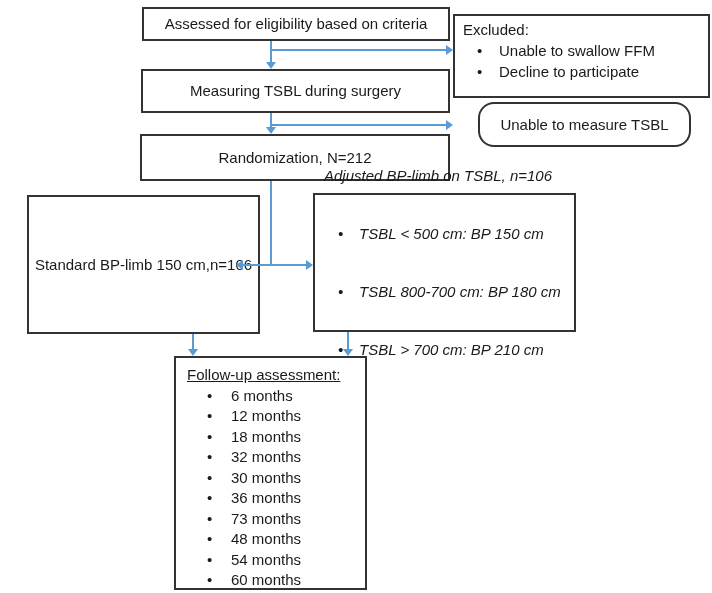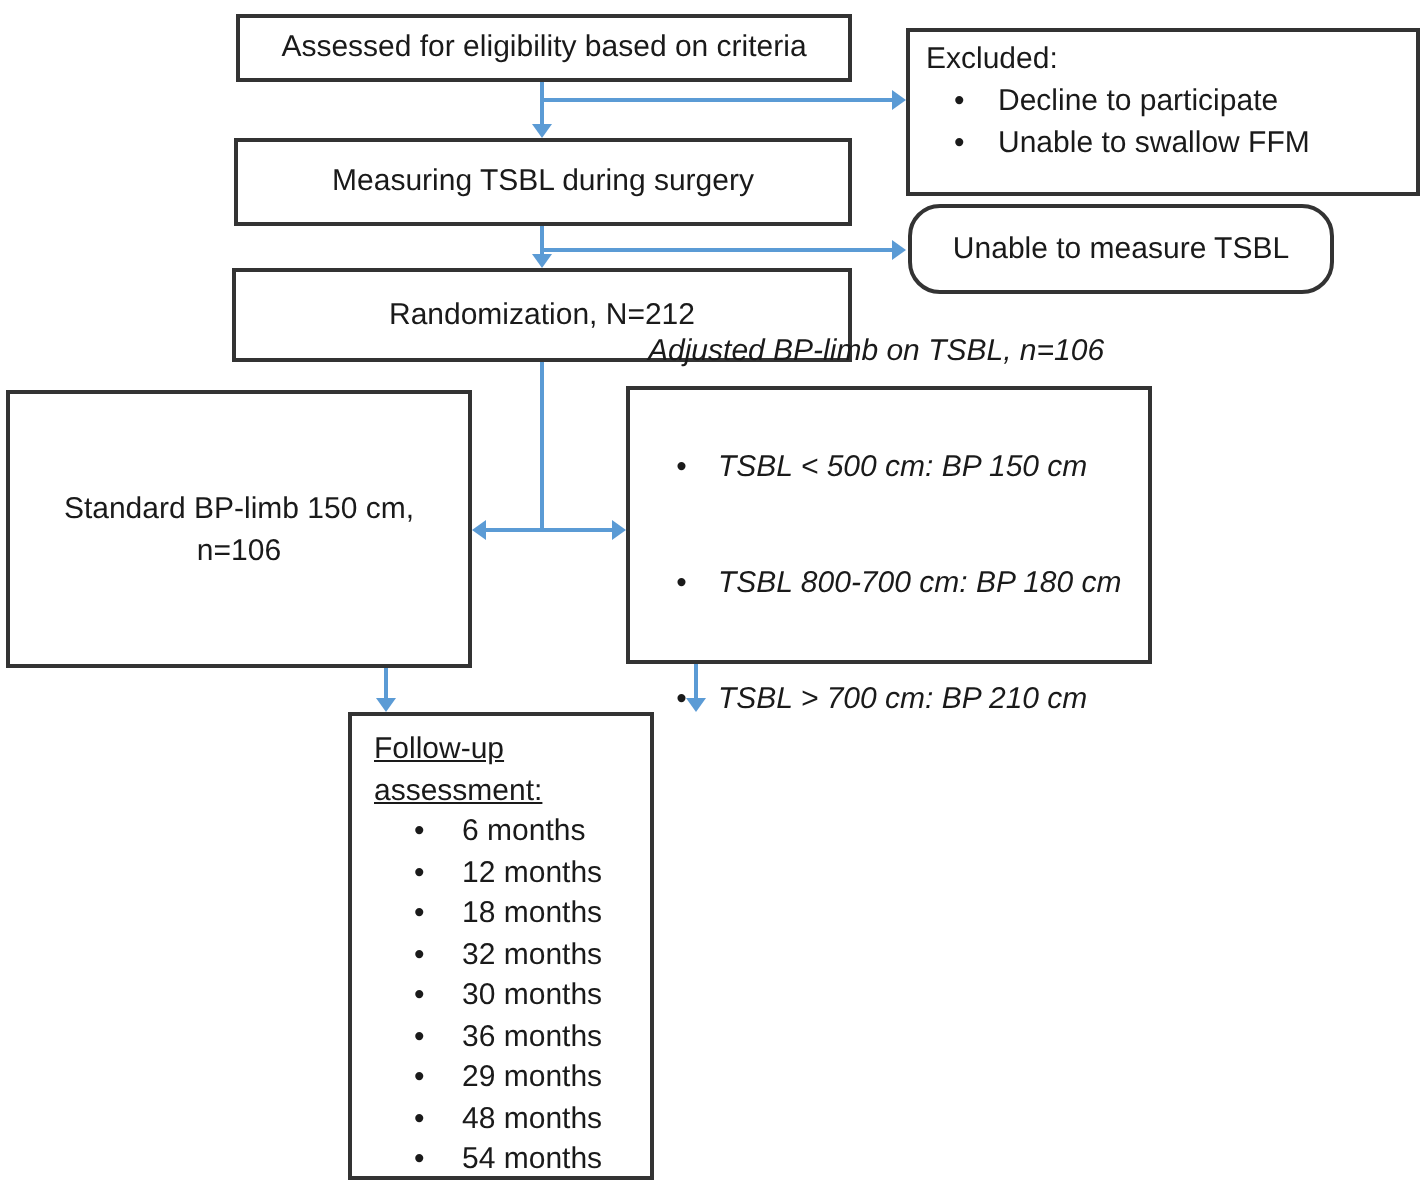--- a/index.html
+++ b/index.html
@@ -20,20 +20,21 @@
     background: #ffffff;
     border: 2px solid #333333;
     font-size: 15px;
     line-height: 20px;
   }
   .box.center {
     display: flex;
     align-items: center;
     justify-content: center;
     text-align: right;
+    margin-left: 24px;
   }
   .list-title { display: block; }
   ul.plain { list-style: none; }
   ul.plain li {
     position: relative;
     padding-left: 36px;
   }
   ul.plain li::before {
     content: "•";
     position: absolute;
@@ -52,21 +53,21 @@
     font-style: italic;
   }
   .box-adjusted ul.plain li { padding-left: 35px; margin-top: 36px; }
   .box-adjusted ul.plain li::before { left: 14px; }
   
   .box-followup { padding: 7px 4px 0 11px; line-height: 20.5px; }
   .box-followup .list-title { text-decoration: underline; }
   .box-followup ul.plain li { padding-left: 44px; }
   .box-followup ul.plain li::before { left: 20px; }
   
-  .box-standard { flex-direction: column; line-height: 21px; }
+  .box-standard { flex-direction: row; line-height: 21px; }
 
   
   .cline {
     position: absolute;
     background: #5B9BD5;
   }
   .ah {
     position: absolute;
     width: 0;
     height: 0;
@@ -92,22 +93,22 @@
 
 <div class="canvas">
 
   <div class="box center" style="left:118px; top:7px; width:308px; height:34px;">
     <span>Assessed for eligibility based on criteria</span>
   </div>
 
   <div class="box box-excluded" style="left:453px; top:14px; width:257px; height:84px;">
     <span class="list-title">Excluded:</span>
     <ul class="plain">
+      <li>Unable to swallow FFM</li>
       <li>Decline to participate</li>
-      <li>Unable to swallow FFM</li>
     </ul>
   </div>
 
   <div class="box center" style="left:117px; top:69px; width:309px; height:44px;">
     <span>Measuring TSBL during surgery</span>
   </div>
 
   <div class="box center" style="left:454px; top:102px; width:213px; height:45px;border-radius:16px;">
     <span>Unable to measure TSBL</span>
   </div>
@@ -123,30 +124,30 @@
 
   <div class="box box-adjusted" style="left:313px; top:193px; width:263px; height:139px;">
     <span class="list-title">Adjusted BP-limb on TSBL, n=106</span>
     <ul class="plain">
       <li>TSBL &lt; 500 cm: BP 150 cm</li>
       <li>TSBL 800-700 cm: BP 180 cm</li>
       <li>TSBL &gt; 700 cm: BP 210 cm</li>
     </ul>
   </div>
 
-  <div class="box box-followup" style="left:174px; top:356px; width:153px; height:234px;">
+  <div class="box box-followup" style="left:174px; top:356px; width:193px; height:234px;">
     <span class="list-title">Follow-up assessment:</span>
     <ul class="plain">
       <li>6 months</li>
       <li>12 months</li>
       <li>18 months</li>
       <li>32 months</li>
       <li>30 months</li>
       <li>36 months</li>
-      <li>29 months</li>
+      <li>73 months</li>
       <li>48 months</li>
       <li>54 months</li>
       <li>60 months</li>
     </ul>
   </div>
 
   <div class="cline" style="left:270px; top:41px; width:2px; height:22px;"></div>
   <div class="ah ah-down" style="left:266px; top:62px;"></div>
 
   <div class="cline" style="left:271px; top:49px; width:175px; height:2px;"></div>

